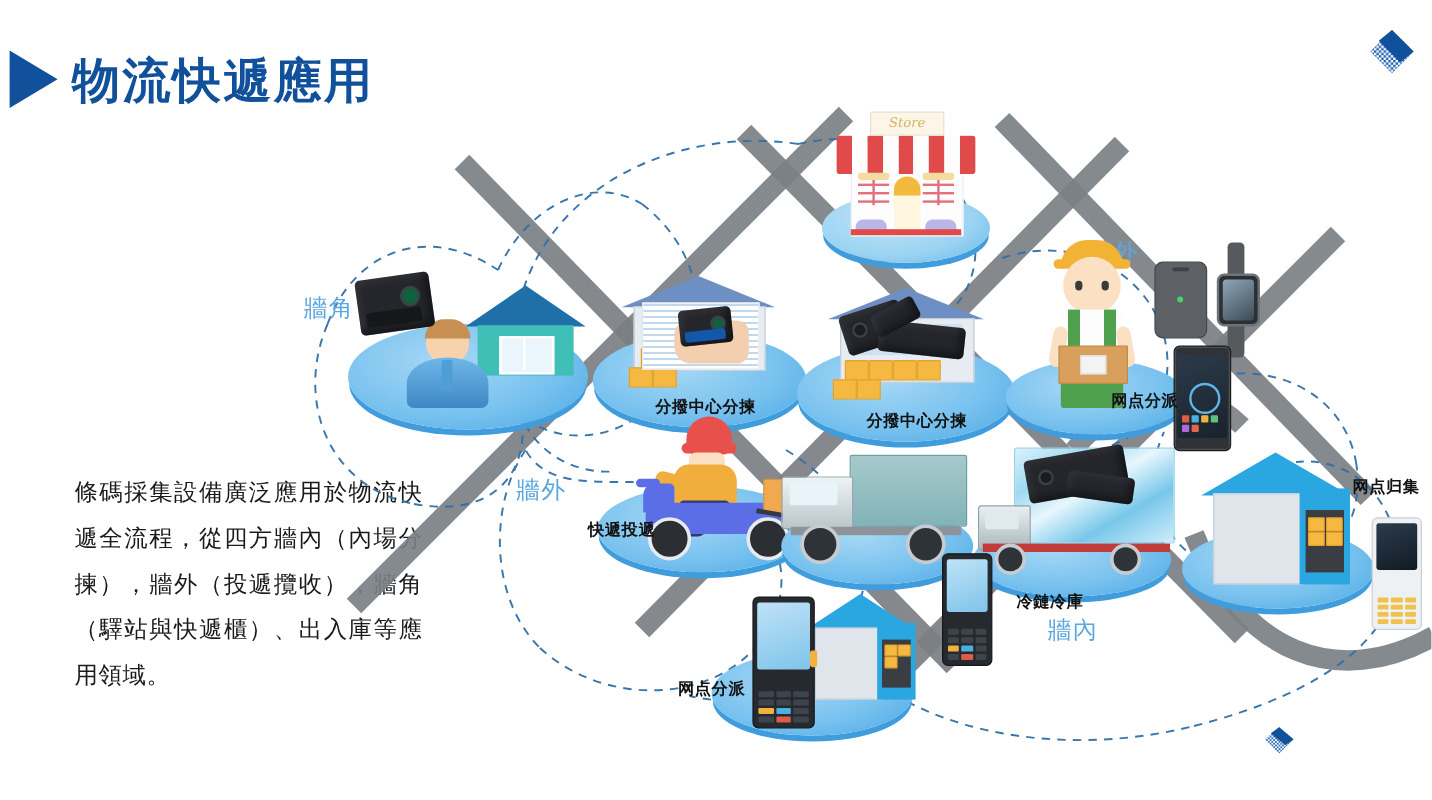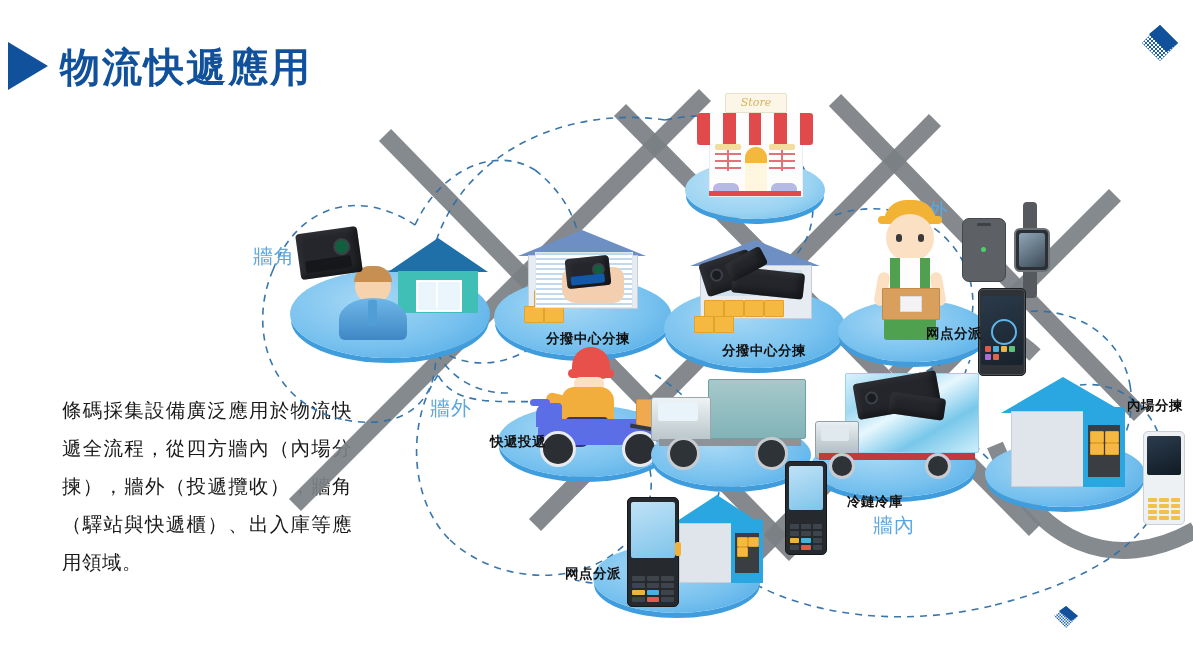--- a/index.html
+++ b/index.html
@@ -532,17 +532,17 @@
             <i></i>
           <i></i>
             <i></i>
             <i></i>
             <i></i>
             <i></i>
             <i></i>
         </div>
       </div>
 
-      <div class="node-label" style="left:152px;top:32px;">內場分揀</div>
+      <div class="node-label" style="left:152px;top:32px;">网点归集</div>
     </div>
 
   </div>
 </div>
 
 </body></html>

